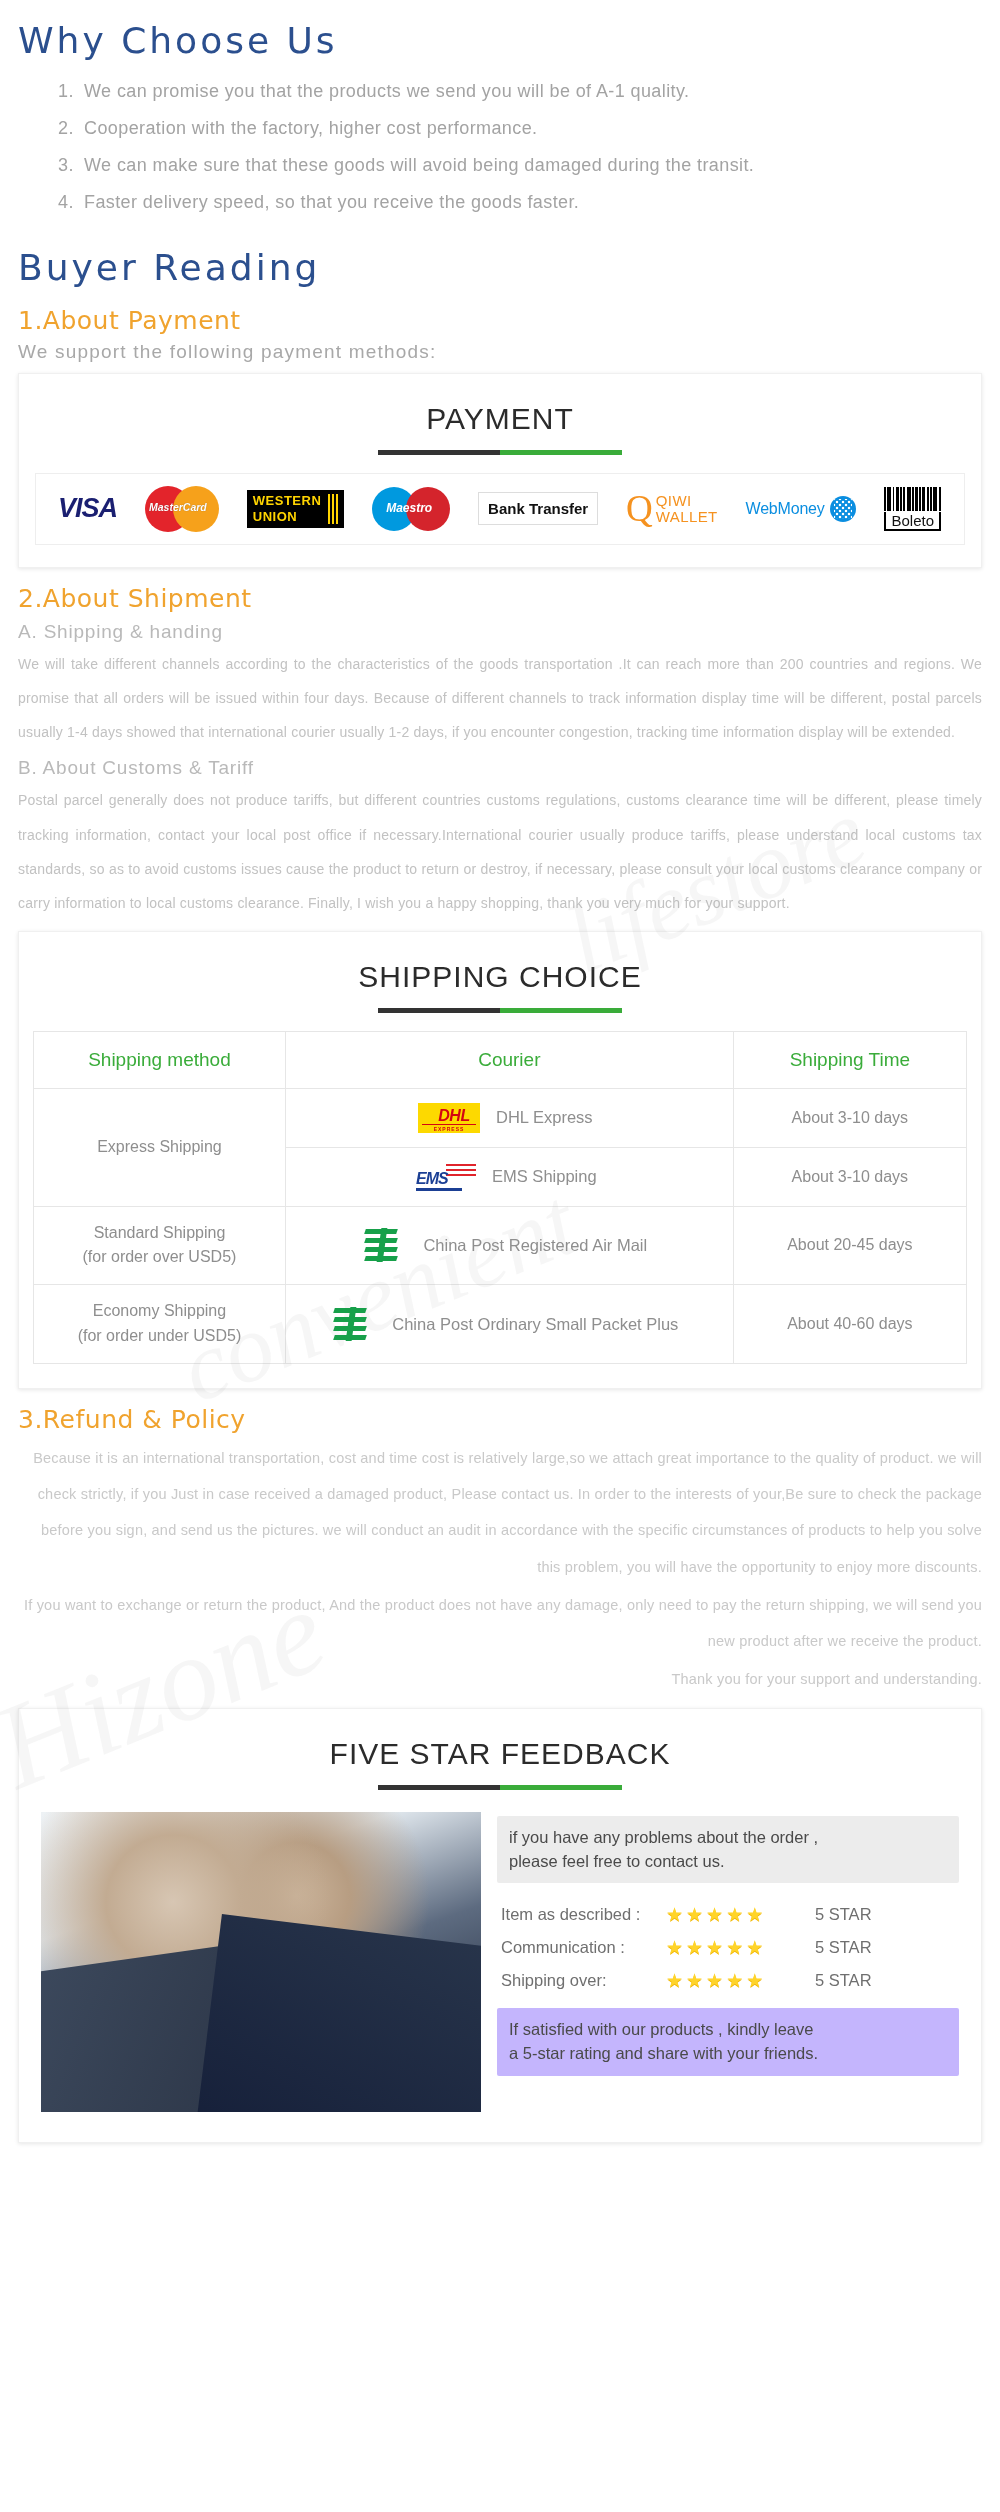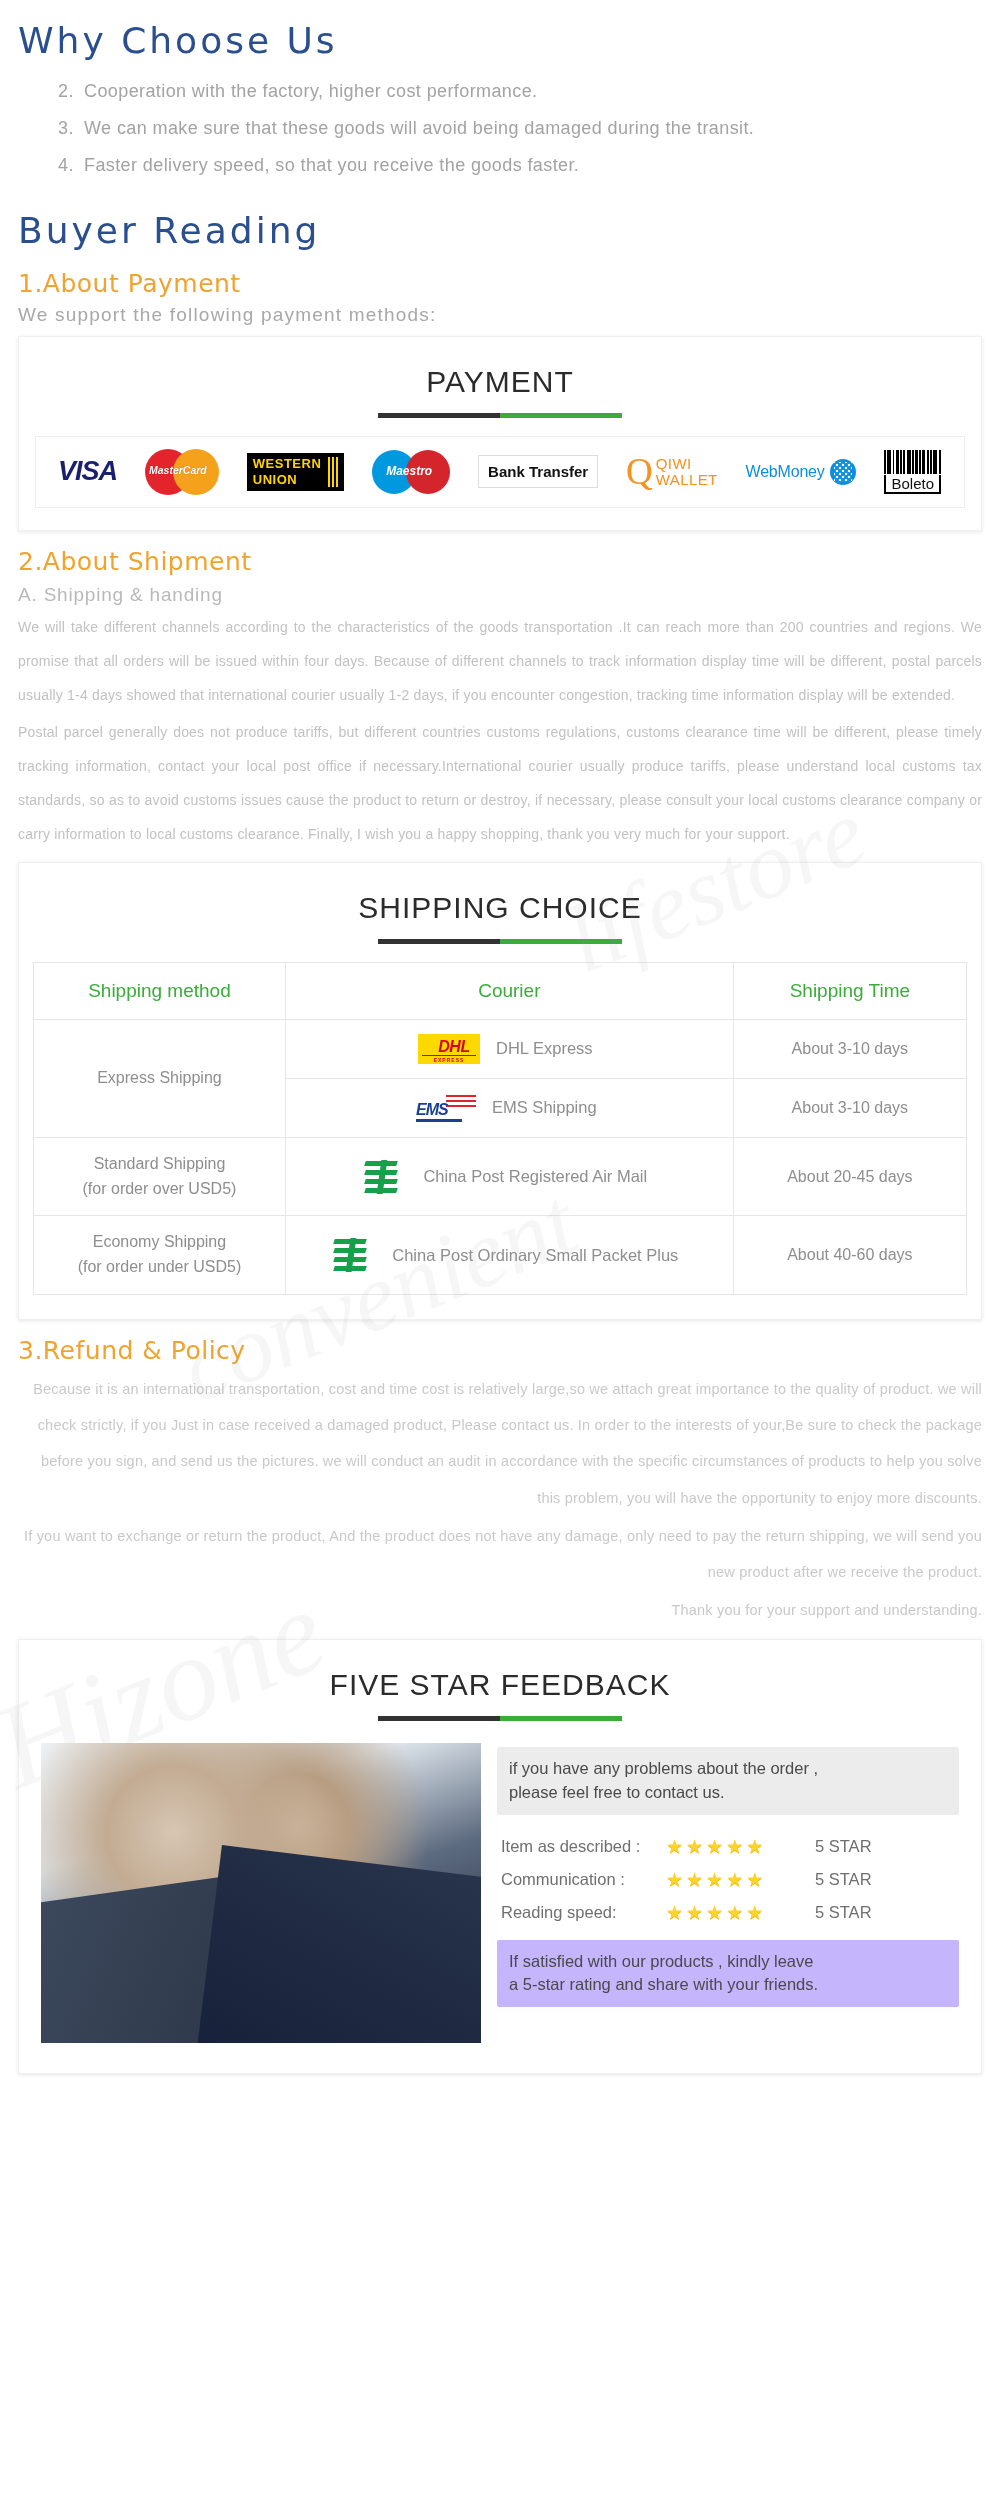--- a/index.html
+++ b/index.html
@@ -281,20 +281,21 @@
 <body>
 
 <div class="page">
 
   <div class="wm wm1">lifestore</div>
   <div class="wm wm2">convenient</div>
   <div class="wm wm3">Hizone</div>
 
   <h1 class="h-blue">Why Choose Us</h1>
   <ul class="num-list">
+    <li><span class="num-idx">1.</span><span>We  can  promise  you  that  the  products  we  send  you  will  be  of  A-1  quality.</span></li>
     <li><span class="num-idx">2.</span><span>Cooperation  with  the  factory,  higher  cost  performance.</span></li>
     <li><span class="num-idx">3.</span><span>We  can  make  sure  that  these  goods  will  avoid  being  damaged  during  the  transit.</span></li>
     <li><span class="num-idx">4.</span><span>Faster  delivery  speed,  so  that  you  receive  the  goods  faster.</span></li>
   </ul>
 
   <h1 class="h-blue second">Buyer  Reading</h1>
 
   <h2 class="h-orange">1.About Payment</h2>
   <div class="lead-line">We  support  the  following  payment  methods:</div>
 
@@ -376,20 +377,21 @@
         </span>
         <span class="name">Boleto</span>
       </div>
 
     </div>
   </div>
 
   <h2 class="h-orange">2.About Shipment</h2>
   <div class="sub-head">A.  Shipping  &amp;  handing</div>
   <p class="body-p">We will take different channels according to the characteristics of the goods transportation .It can reach more than 200 countries and regions. We promise that all orders will be issued within four days. Because of different channels to track information display time will be different, postal parcels usually 1-4 days showed that international courier usually 1-2 days, if you encounter congestion, tracking time information display will be extended.</p>
+  <div class="sub-head">B.  About  Customs  &amp;  Tariff</div>
   <p class="body-p">Postal parcel generally does not produce tariffs, but different countries customs regulations, customs clearance time will be different, please timely tracking information, contact your local post office if necessary.International courier usually produce tariffs, please understand local customs tax standards, so as to avoid customs issues cause the product to return or destroy, if necessary, please consult your local customs clearance company or carry information to local customs clearance. Finally, I wish you a happy shopping, thank you very much for your support.</p>
 
   <div class="panel">
     <div class="panel-title">SHIPPING CHOICE</div>
     <div class="rule-wrap">
       <span class="rule-dark"></span>
       <span class="rule-green"></span>
     </div>
 
     <table class="ship">
@@ -518,21 +520,21 @@
               <span class="star">★</span>
               <span class="star">★</span>
               <span class="star">★</span>
               <span class="star">★</span>
               <span class="star">★</span>
             </span>
             <span class="fb-star-text">5 STAR</span>
           </div>
 
           <div class="fb-row">
-            <span class="fb-label">Reading speed:</span>
+            <span class="fb-label">Shipping over:</span>
             <span class="stars">
               <span class="star">★</span>
               <span class="star">★</span>
               <span class="star">★</span>
               <span class="star">★</span>
               <span class="star">★</span>
             </span>
             <span class="fb-star-text">5 STAR</span>
           </div>
         </div>

